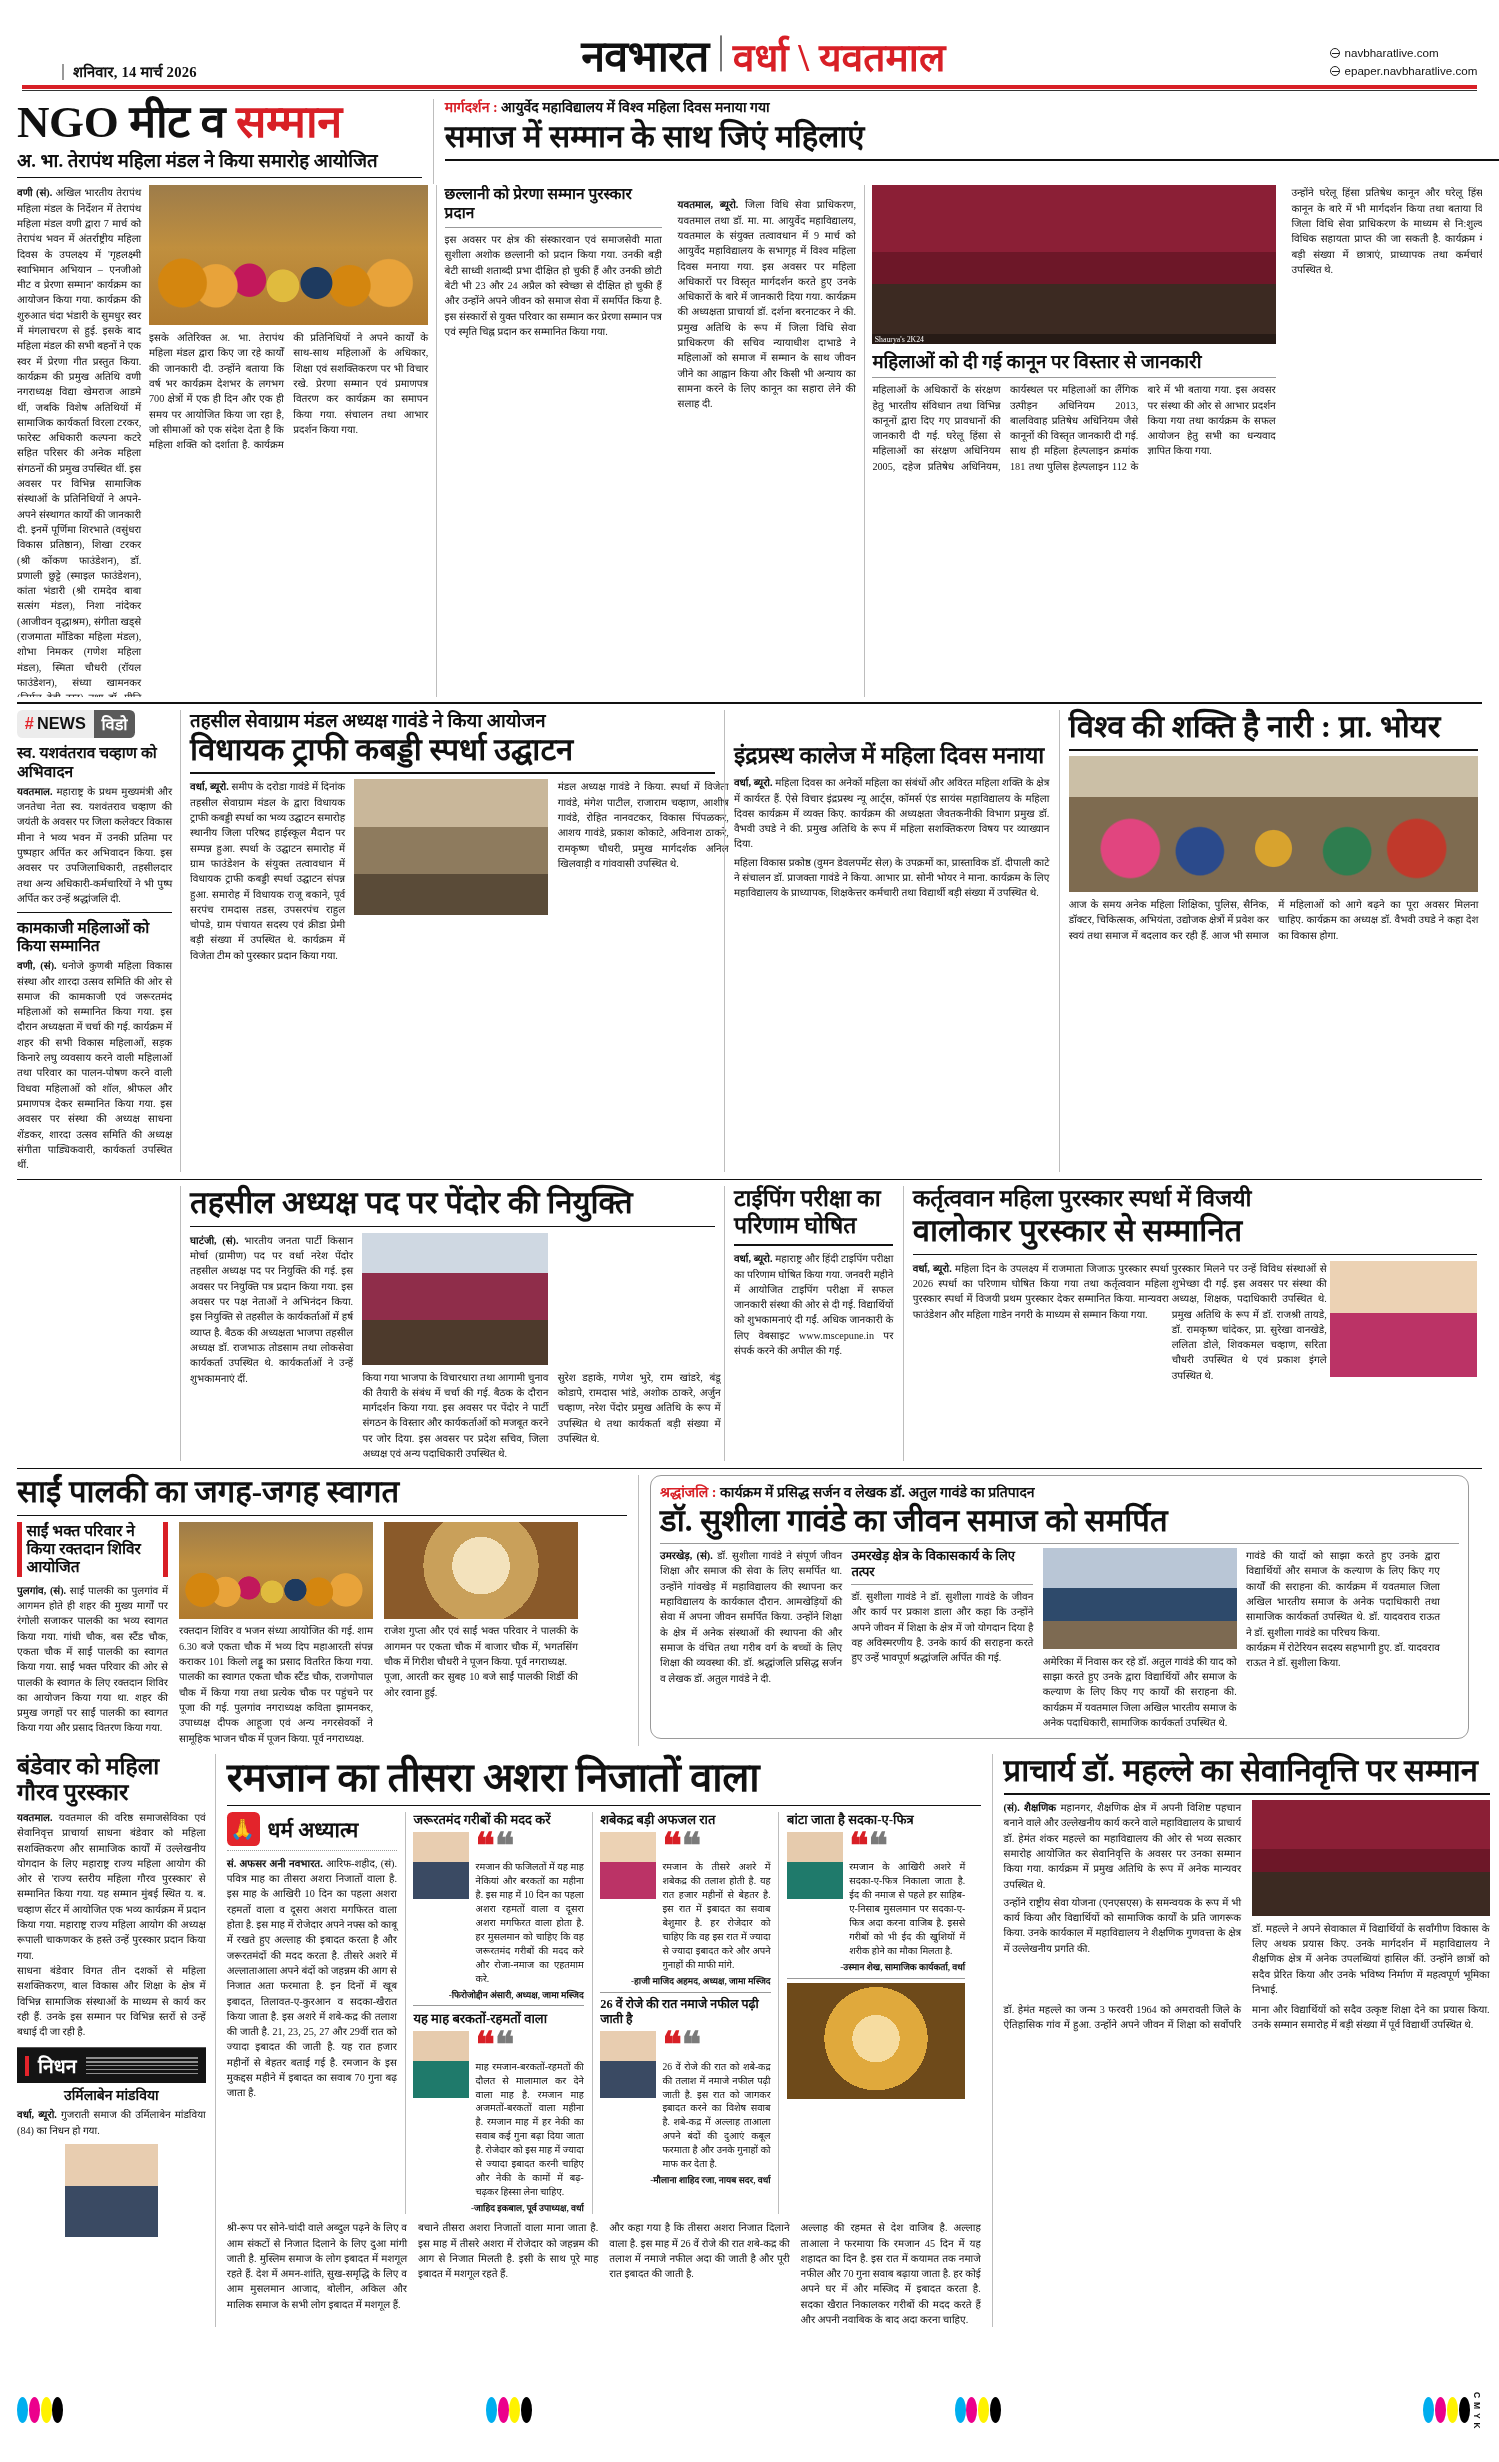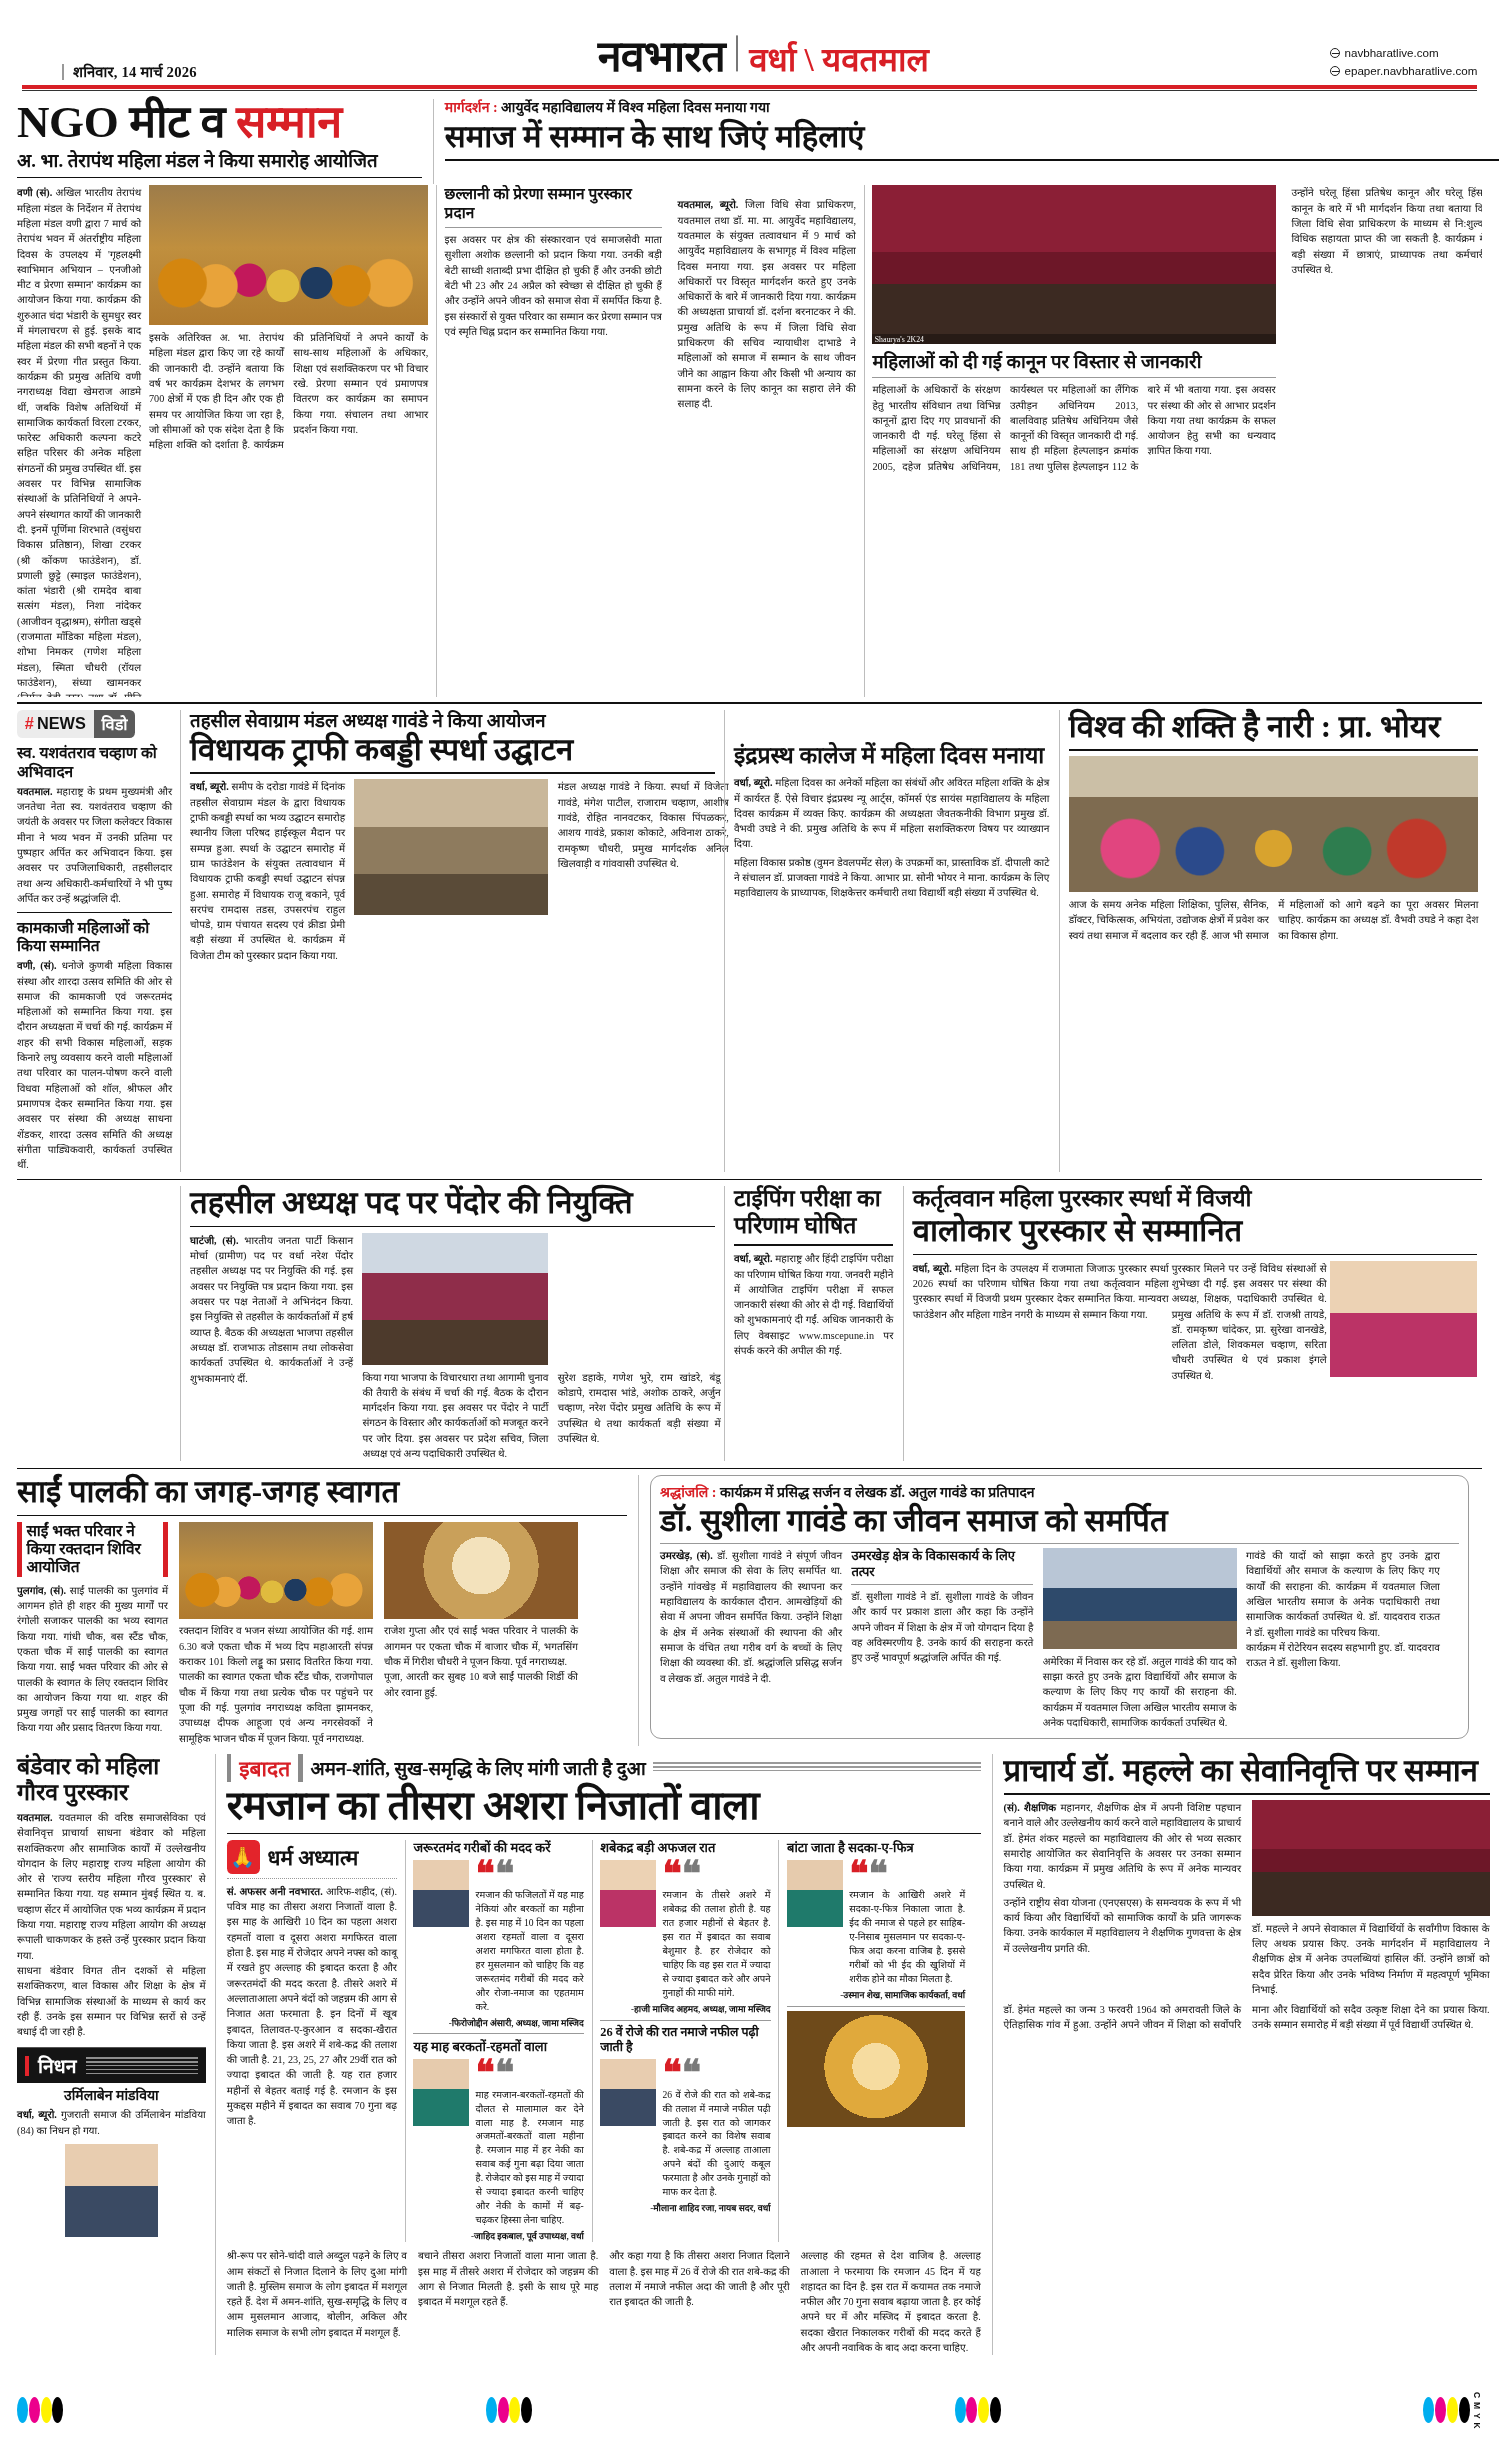--- a/index.html
+++ b/index.html
@@ -11,21 +11,21 @@
   }
   .page { position: relative; width: 1499px; height: 2462px; padding: 12.4px 17px 0 17px; background:#fff; }
 
   
   .masthead { display: flex; align-items: flex-end; justify-content: space-between; height: 71px; padding: 0 4.7px 3.1px 4.7px; }
   .md-date { font-family: Liberation Serif, serif; font-size: 14.7px; font-weight: 700; letter-spacing:0.2px;
              border-left: 2.3px solid #999; padding-left: 9.3px; line-height: 1.1; margin-left: 40px; }
   .md-logo-wrap { display: flex; align-items: baseline; gap: 11px; transform: translateY(-1.6px); }
   .md-logo { font-family: "Liberation Serif", serif; font-weight: 700; font-size: 43px; letter-spacing: -0.8px; line-height: 1; }
   .md-sep { width: 2.3px; height: 36px; background: #777; display:inline-block; }
-  .md-edition { color: #d81f26; font-weight: 700; font-size: 33px; line-height: 1; }
+  .md-edition { color: #d81f26; font-weight: 700; font-size: 39px; line-height: 1; }
   .md-links { font-family: "Liberation Sans", sans-serif; font-size: 11.6px; line-height: 1.55; text-align: left; }
   .md-links div { display: flex; align-items: center; gap: 4.7px; }
   .globe { display:inline-block; width:10px; height:10px; border:1.1px solid #222; border-radius:50%; position:relative; }
   .globe::after { content:""; position:absolute; left:0.8px; top:3.9px; width:7px; height:1.1px; background:#222; }
   .rule-red { height: 3.9px; background: #d81f26; margin: 1.6px 4.7px 0 4.7px; }
   .rule-thin { height: 0.8px; background: #333; margin: 1.6px 4.7px 0 4.7px; }
 
   
   .col-rule { border-left: 0.8px solid #bdbdbd; }
   .hl-xl { font-weight: 700; font-size: 45px; line-height: 1.06; letter-spacing: -0.4px; }
@@ -397,27 +397,20 @@
       <div class="body" style="margin-top:3.1px;">
         <b>वर्धा, ब्यूरो.</b>
         <span>गुजराती समाज की उर्मिलाबेन मांडविया (84) का निधन हो गया.</span>
       </div>
       <div class="photo ph-face" style="width:93px; height:93px; margin:6.2px auto 0 auto;"></div>
     </div>
 
     <div class="col-rule"></div>
 
     <div style="padding:0 11px;">
-      <div class="tagbar">
-        <div class="bar"></div>
-        <div class="tag">इबादत</div>
-        <div class="bar"></div>
-        <div class="txt">अमन-शांति, सुख-समृद्धि के लिए मांगी जाती है दुआ</div>
-        <div class="lines"></div>
-      </div>
       <div class="hl-xl" style="font-size:40px; margin-top:3.1px;">रमजान का तीसरा अशरा निजातों वाला</div>
       <div class="hr-b"></div>
 
       <div style="display:grid; grid-template-columns: 178px 0.8px 186px 0.8px 186px 0.8px 186px; gap:0;">
 
         <div style="padding-right:7.8px;">
           <div class="dharm-badge">
             <div class="ic">🙏</div>
             <div class="t">धर्म अध्यात्म</div>
           </div>

